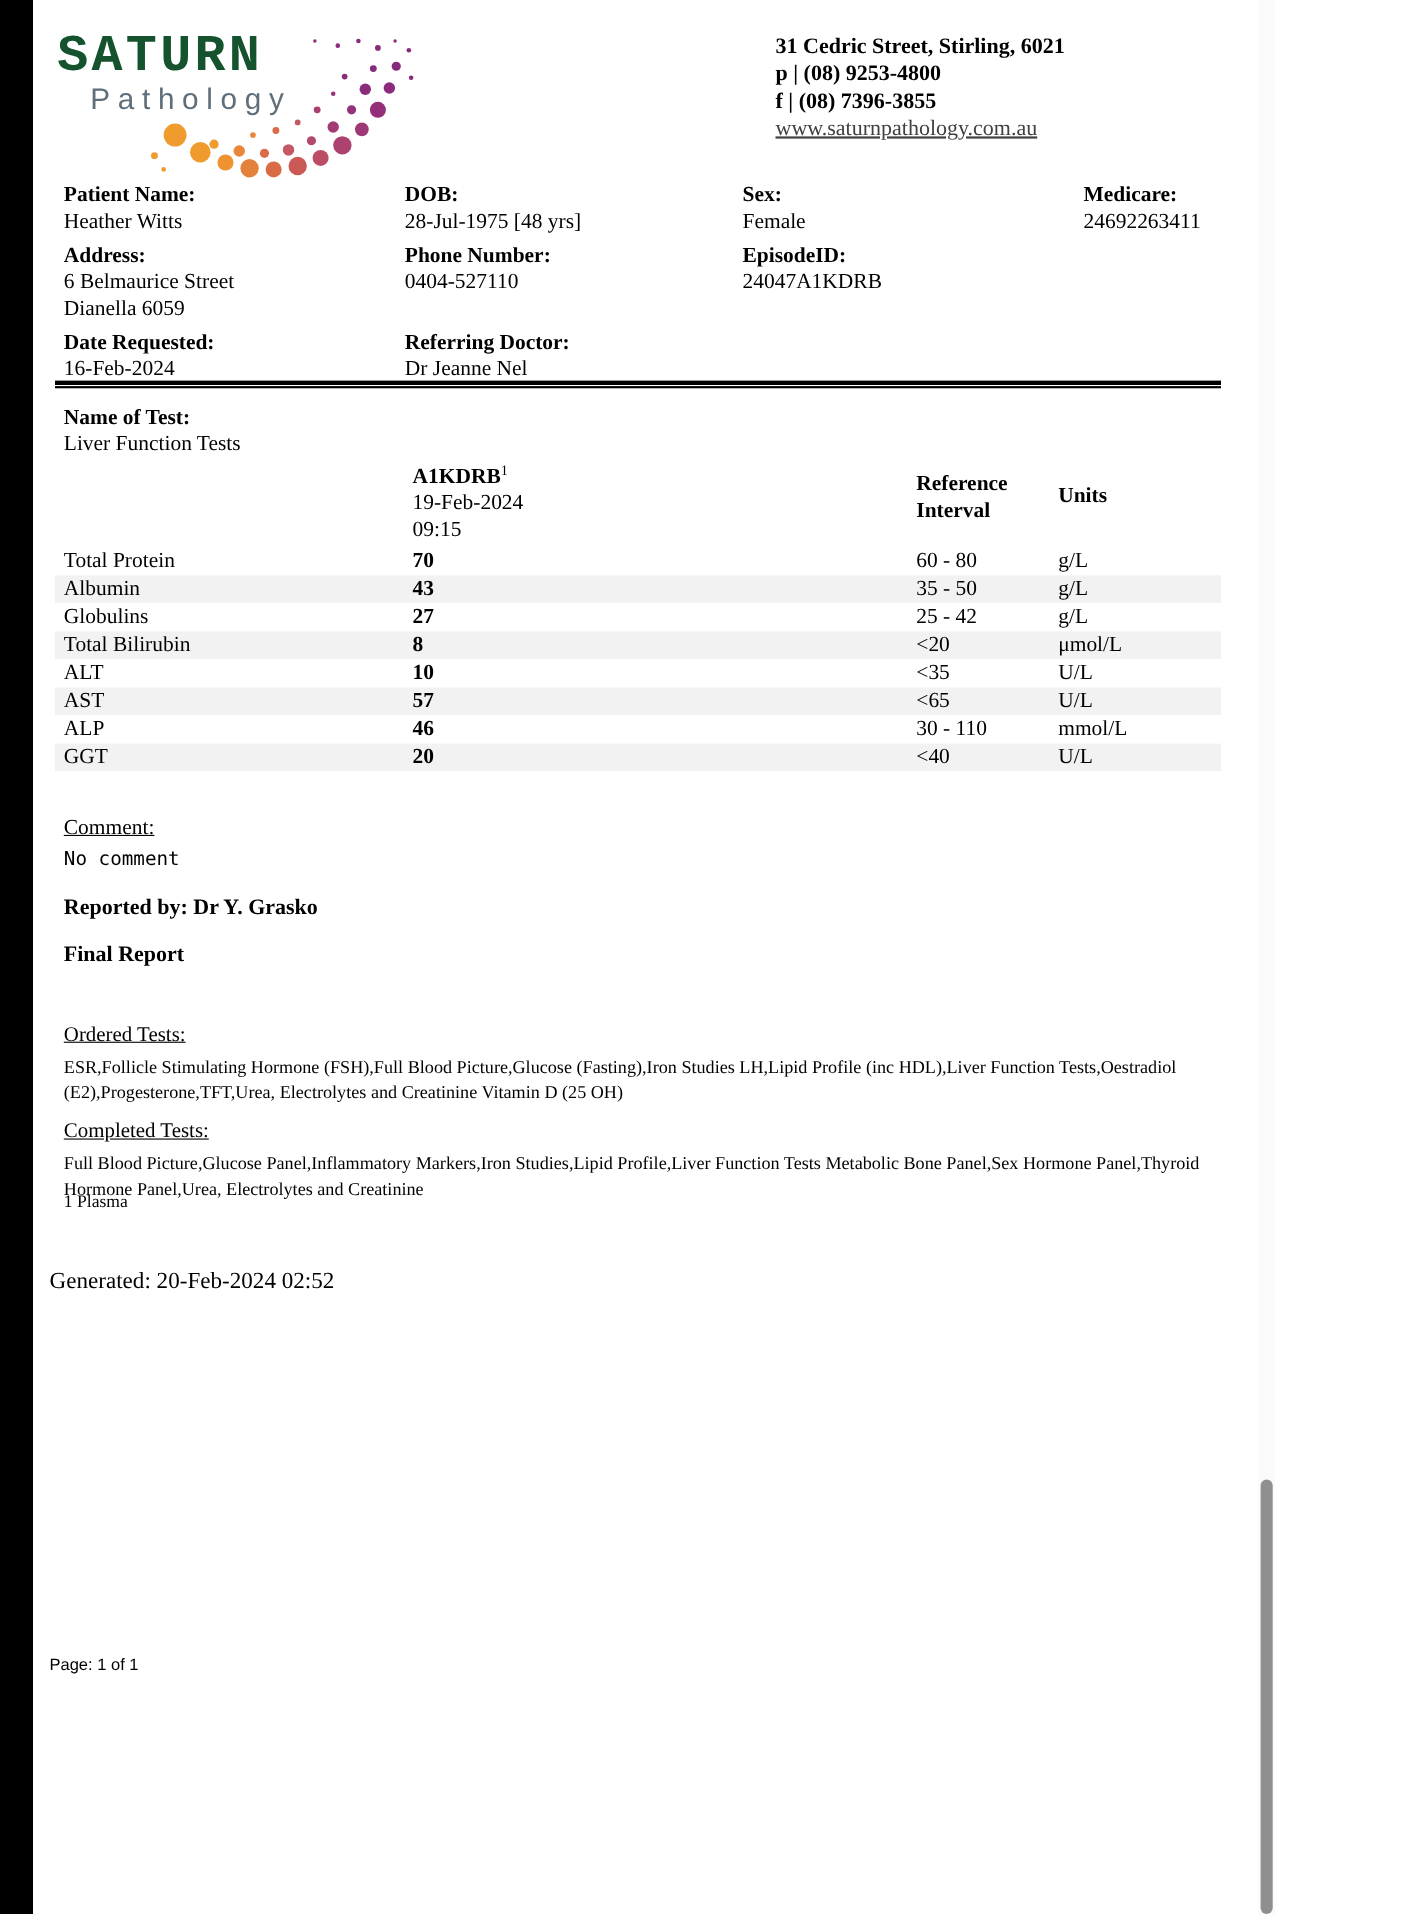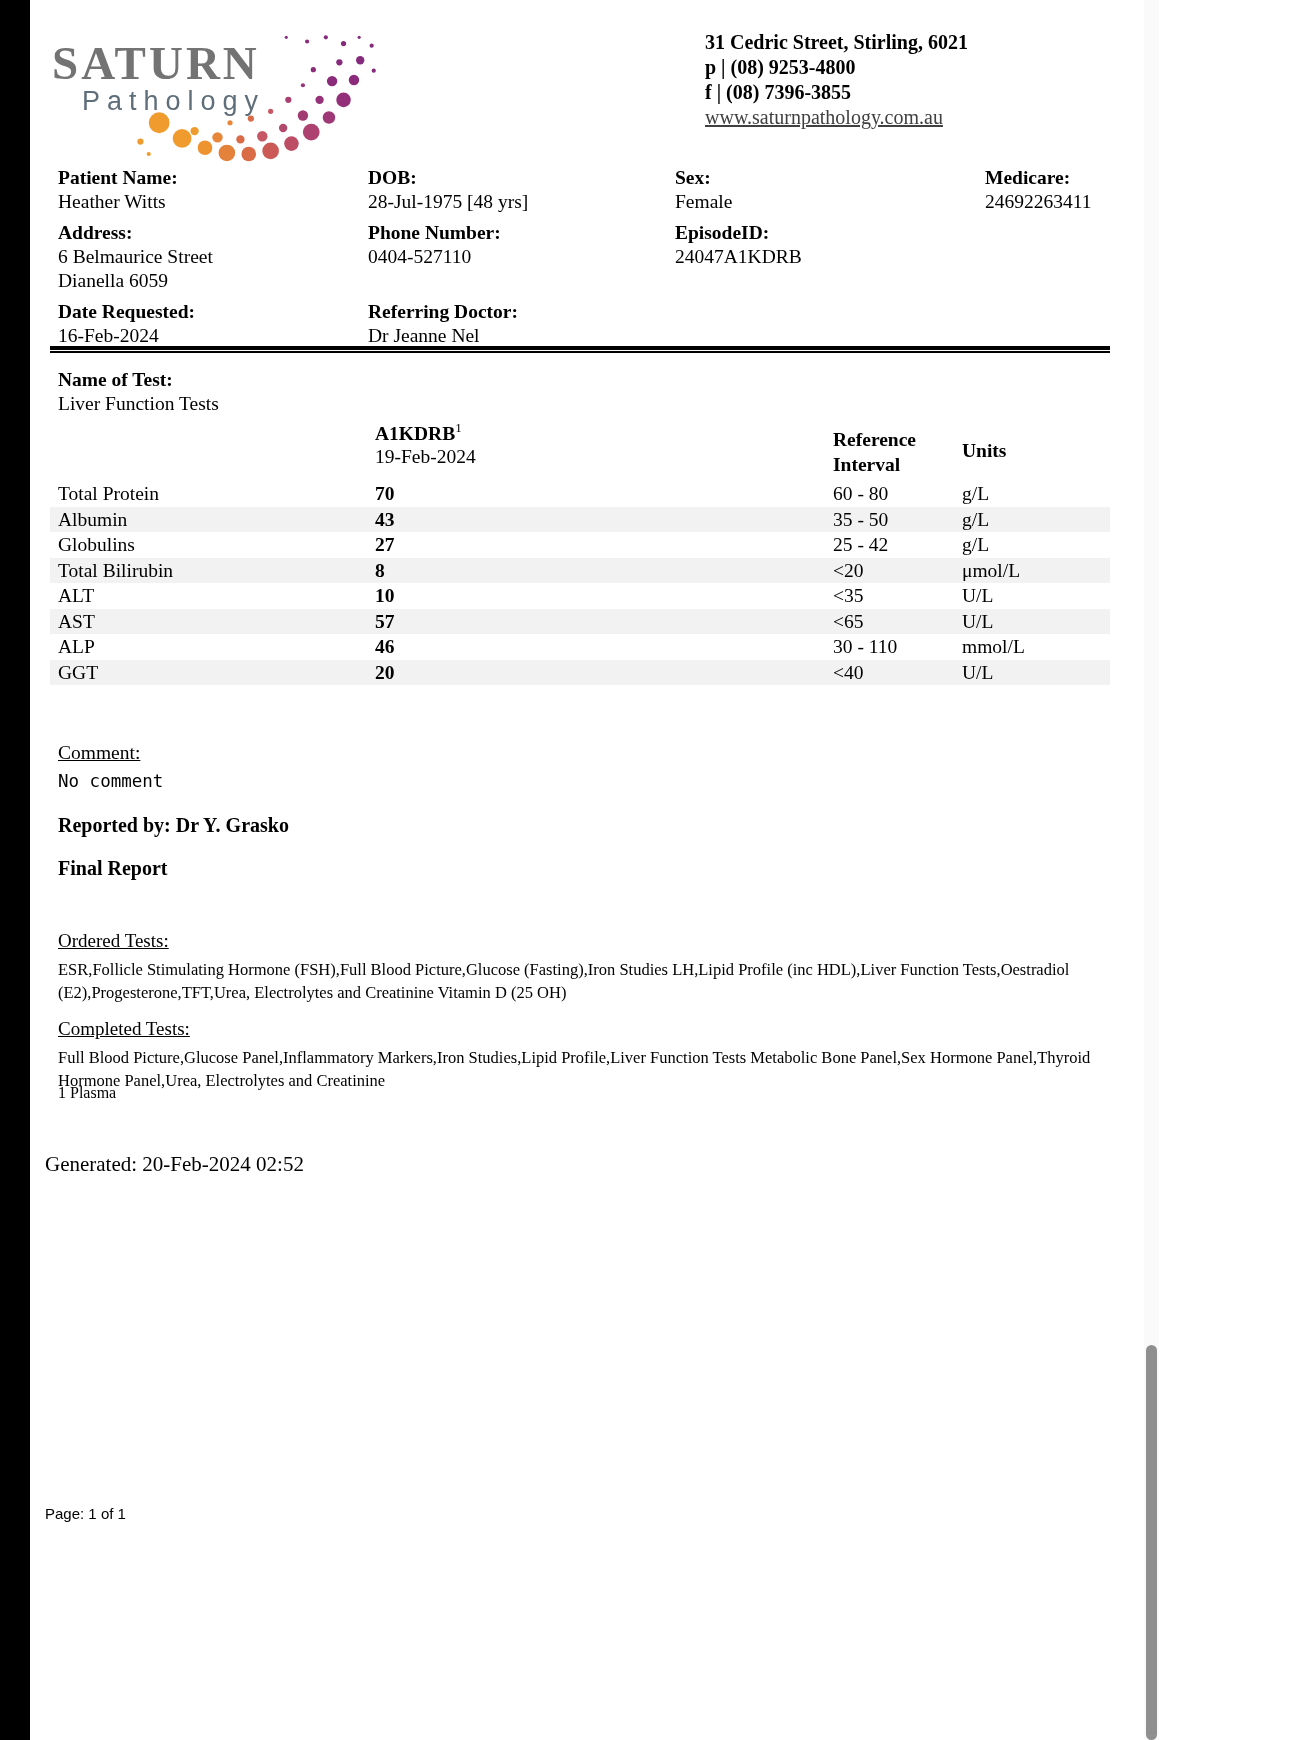--- a/index.html
+++ b/index.html
@@ -6,22 +6,22 @@
   html,body { background:#ffffff; }
   body {
     width:1290px; height:1740px; position:relative; overflow:hidden;
     font-family:"Liberation Serif","DejaVu Serif",serif; color:#000;
   }
   .left-strip { position:absolute; left:0; top:0; width:30px; height:1740px; background:#000; }
 
   
   .logo { position:absolute; left:52px; top:26px; width:300px; height:130px; }
   .logo-word {
-    font-family:Liberation Serif, serif;
-    font-size:47px; font-weight:bold; letter-spacing:3px; color:#737373; position:relative; z-index:2;margin-top:10px;
+    font-family:Liberation Mono, monospace;
+    font-size:47px; font-weight:bold; letter-spacing:3px; color:#14532d; position:relative; z-index:2;
   }
   .logo-tagline {
     font-family:"Liberation Sans","DejaVu Sans",sans-serif;
     font-size:27px; color:#5f6e79; letter-spacing:7px; margin-left:30px; margin-top:-4px;
     position:relative; z-index:2;
   }
   .logo-dots { position:absolute; left:78px; top:4px; z-index:1; }
 
   .contact { position:absolute; left:705px; top:30px; font-size:20px; font-weight:bold; line-height:25px; }
   .contact a { color:#404040; text-decoration:underline; font-weight:normal; }
@@ -185,20 +185,21 @@
   <div class="info-label">Name of Test:</div>
   <div>Liver Function Tests</div>
 </div>
 
 <div class="results">
   <div class="res-grid res-header">
     <div></div>
     <div class="col-episode">
       <div><b>A1KDRB</b><sup>1</sup></div>
       <div>19-Feb-2024</div>
+      <div>09:15</div>
     </div>
     <div class="col-ref">
       <div><b>Reference</b></div>
       <div><b>Interval</b></div>
     </div>
     <div class="col-units"><b>Units</b></div>
   </div>
 
   <div class="res-grid res-row">
     <div class="cell-name">Total Protein</div>

